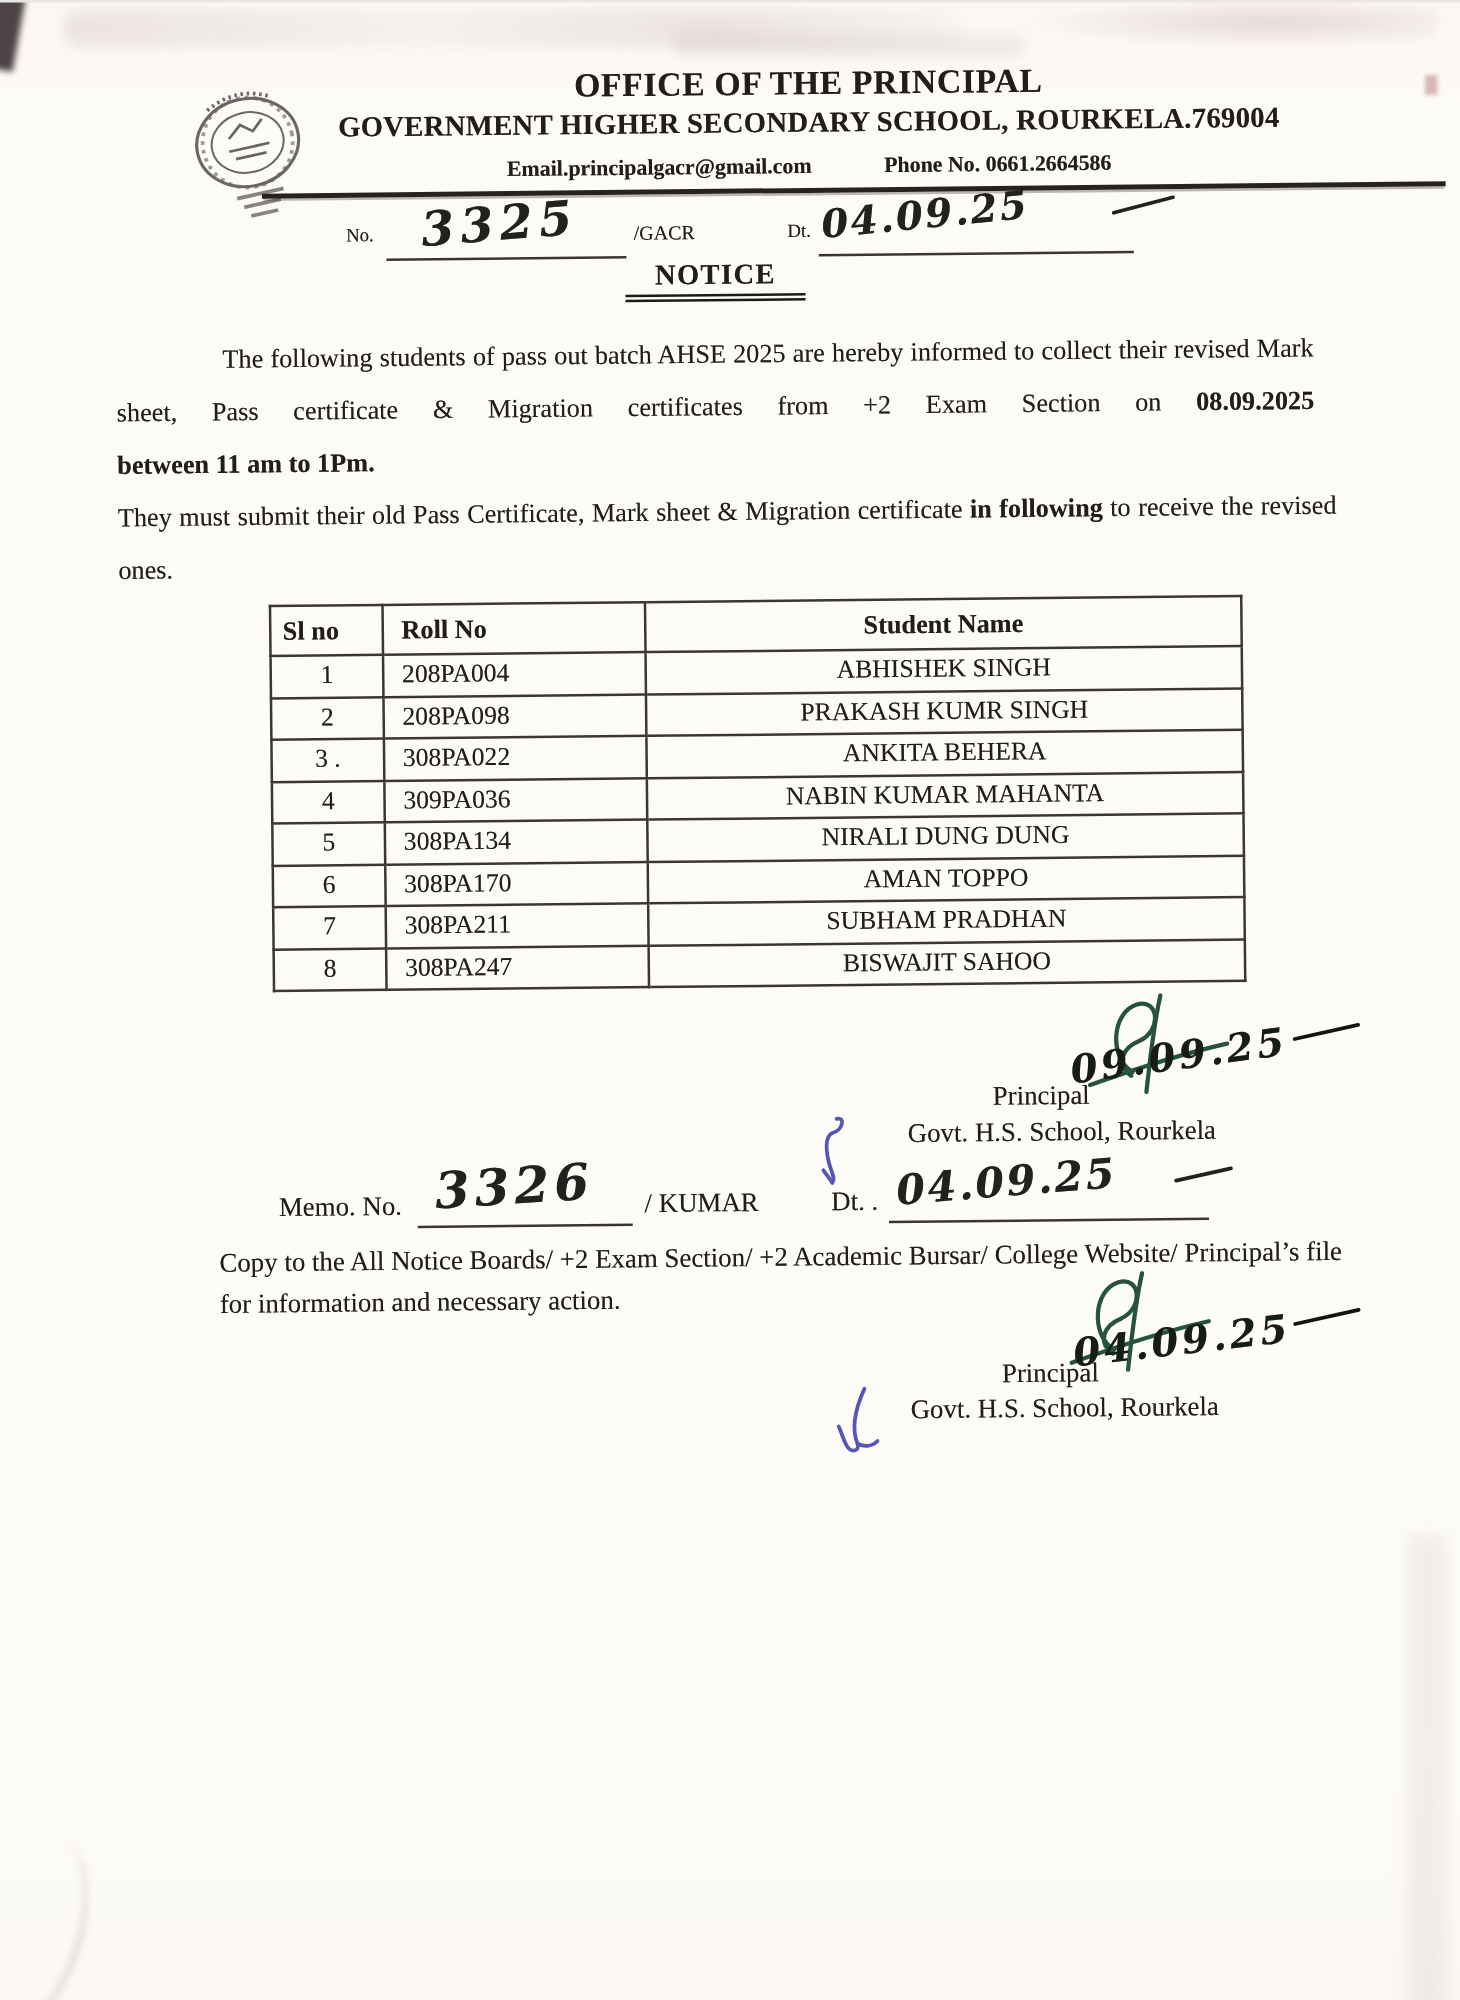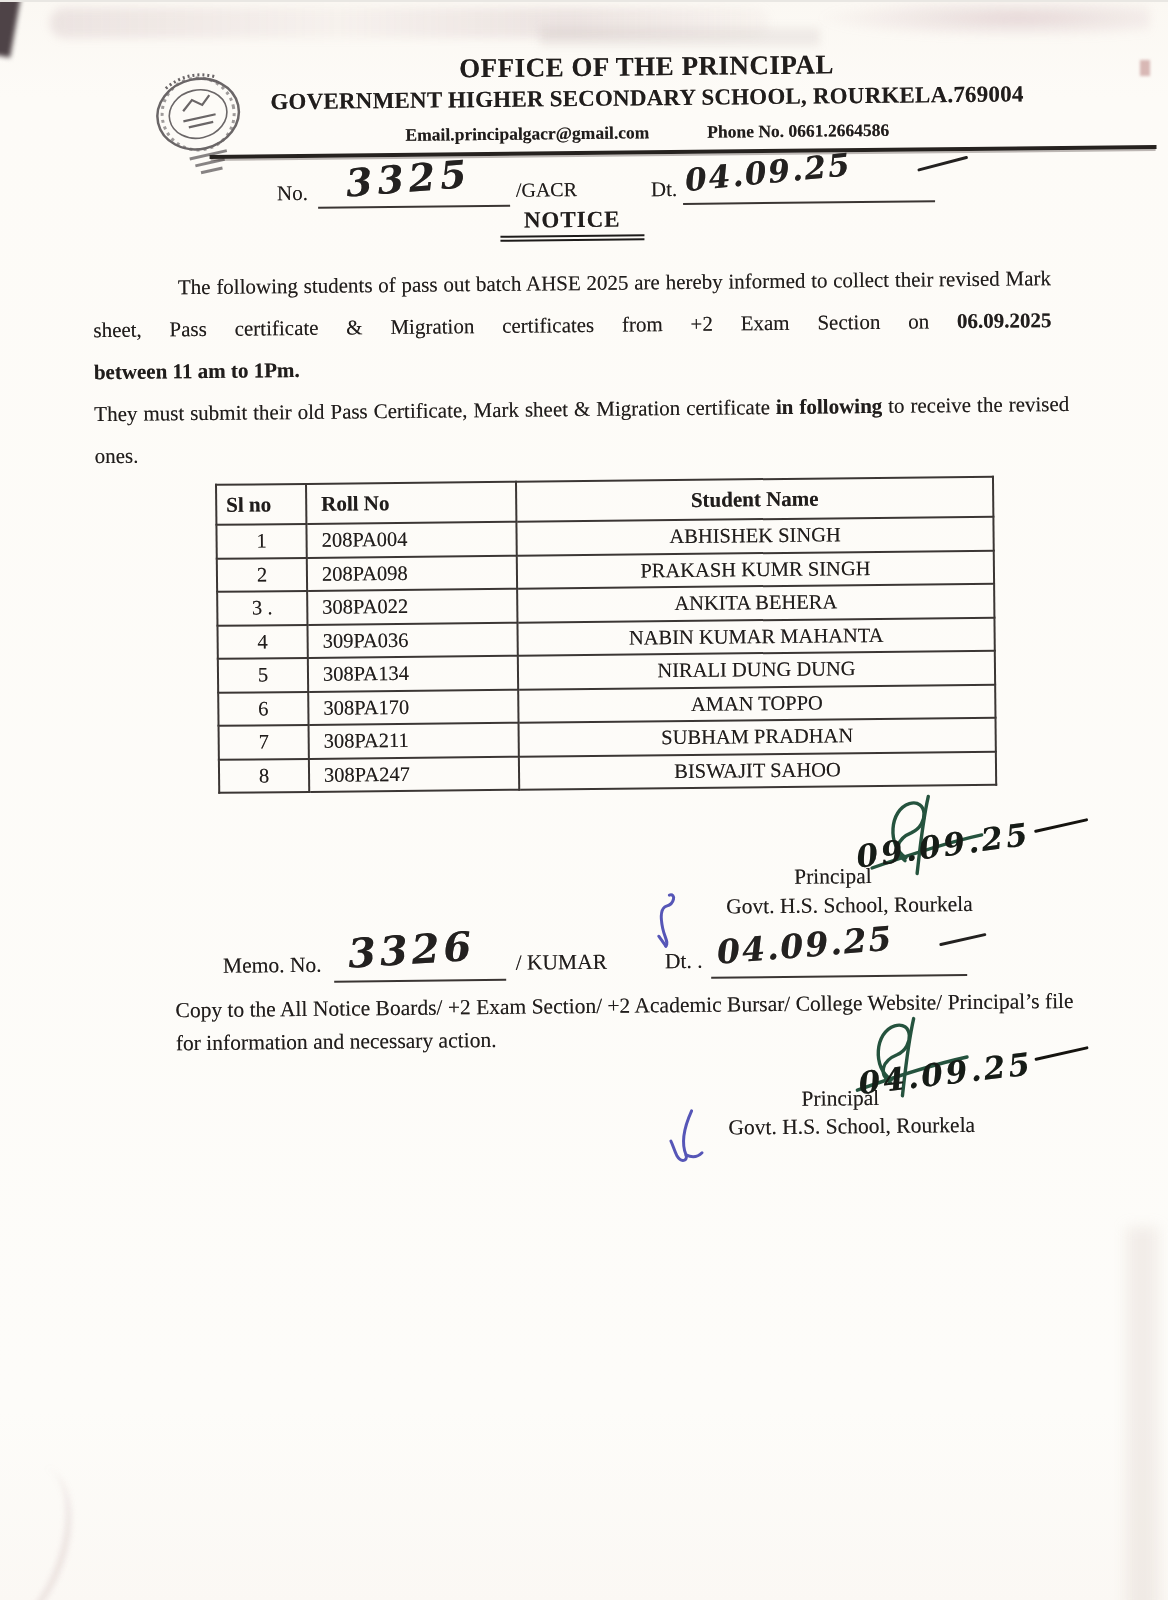--- a/index.html
+++ b/index.html
@@ -32,28 +32,28 @@
   .logo { position:absolute; left:146px; top:46px; width:112px; height:140px; opacity:.85; }
   .header-text { position:absolute; left:228px; top:50px; width:846px; text-align:center; }
   .h-office { font-size:27px; font-weight:bold; letter-spacing:.5px; }
   .h-school { font-size:23px; font-weight:bold; margin-top:3px; letter-spacing:.2px; }
   .h-contact { margin-top:11px; display:flex; justify-content:center; gap:58px; font-size:17.5px; font-weight:bold; }
   .rule { position:absolute; left:213px; top:149px; width:947px; height:3.5px; background:#26221f;
     box-shadow:0 3px 0 -1px rgba(70,58,55,.35); }
 
   
   .ref-line { position:absolute; left:280px; top:164px; display:flex; align-items:flex-start; }
-  .lbl { font-size:21px; padding-top:12px; }
+  .lbl { font-size:15px; padding-top:12px; }
   .ufield { position:relative; border-bottom:2.5px solid #3a3533; height:38px; }
   .hand { font-family:"DejaVu Serif",serif; font-style:italic; font-weight:bold; color:#232120; white-space:nowrap; }
   .tail-dash { position:absolute; height:3px; background:#232120; border-radius:2px; }
 
   #no-field { width:192px; margin-left:10px; }
   #no-field .hand { position:absolute; left:28px; top:-12px; font-size:38px; letter-spacing:5px; transform:rotate(-4deg); }
-  .gacr-lbl { font-size:20px; padding-top:12px; margin-left:6px; }
+  .gacr-lbl { font-size:16px; padding-top:12px; margin-left:6px; }
   .dt-lbl { margin-left:74px; }
   #dt-field { width:252px; margin-left:6px; }
   #dt-field .hand { position:absolute; left:2px; top:-10px; font-size:31px; letter-spacing:2px; transform:rotate(-5deg); }
   #dt-field .tail-dash { width:52px; right:-34px; top:0px; transform:rotate(-14deg); }
 
   
   .notice-title { position:absolute; left:503px; top:205px; width:144px; text-align:center;
     font-size:23px; font-weight:bold; letter-spacing:1px; padding-bottom:2px; border-bottom:6px double #1d1b1a; }
 
   
@@ -154,21 +154,21 @@
       <span class="lbl gacr-lbl">/GACR</span>
       <span class="lbl dt-lbl">Dt.</span>
       <span class="ufield" id="dt-field">
         <span class="hand">04.09.25</span>
         <i class="tail-dash"></i>
       </span>
     </div>
 
     <div class="notice-title">NOTICE</div>
 
-    <div class="para para1"><span>The following students of pass out batch AHSE 2025 are hereby informed to collect their revised Mark sheet, Pass certificate &amp; Migration certificates from +2 Exam Section on </span><b>06.09.2025</b></div>
+    <div class="para para1"><span>The following students of pass out batch AHSE 2025 are hereby informed to collect their revised Mark sheet, Pass certificate &amp; Migration certificates from +2 Exam Section on </span><b>08.09.2025</b></div>
     <div class="para para1-cont">between 11 am to 1Pm.</div>
     <div class="para para2"><span>They must submit their old Pass Certificate, Mark sheet &amp; Migration certificate </span><b>in following</b><span> to receive the revised ones.</span></div>
 
     <table class="stu-table">
       <thead>
         <tr>
           <th class="col-sl">Sl no</th>
           <th class="col-roll">Roll No</th>
           <th class="col-name">Student Name</th>
         </tr>

